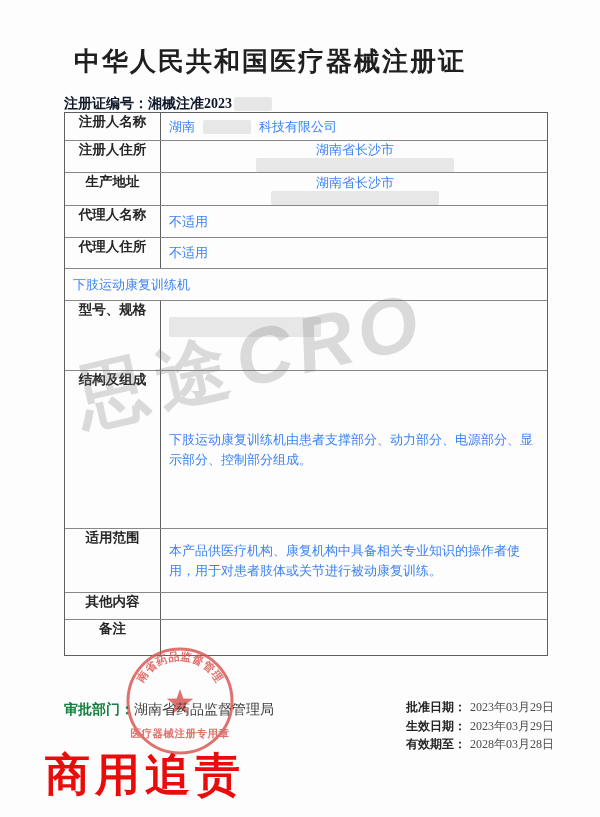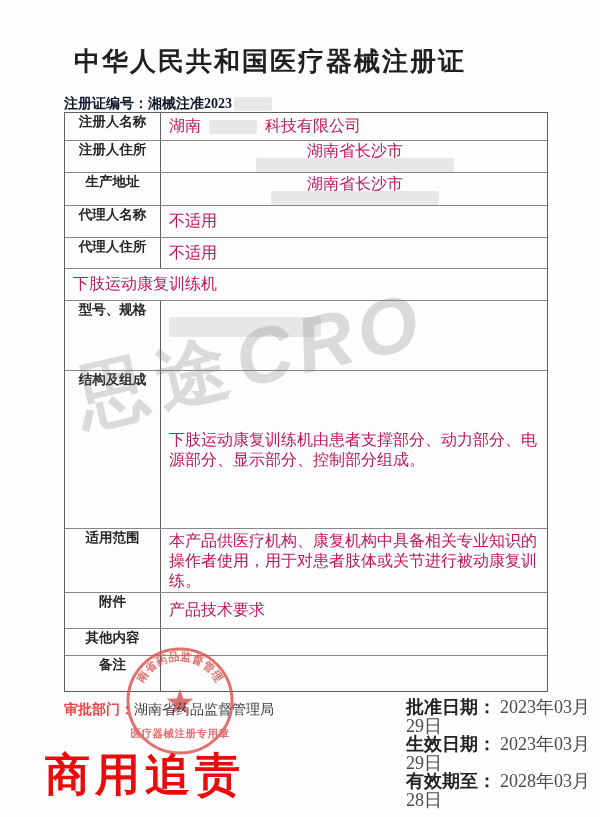--- a/index.html
+++ b/index.html
@@ -32,43 +32,43 @@
     border:1px solid #5f5f5f;box-sizing:border-box;background:transparent;
   }
   .row{display:flex;border-bottom:1px solid #878787;box-sizing:border-box;}
   .row:last-child{border-bottom:none;}
   .lab{
     width:96px;min-width:96px;border-right:1px solid #5f5f5f;box-sizing:border-box;
     display:flex;justify-content:center;
     font-size:13.5px;font-weight:700;color:#262626;text-align:center;
   }
   .val{
-    flex:1;display:flex;align-items:center;font-size:16px;color:#be185d;
+    flex:1;display:flex;align-items:center;font-size:13px;color:#3b82f6;
     padding:0 8px;box-sizing:border-box;min-width:0;
   }
   .val.top{align-items:flex-start;}
   .val.multi{flex-direction:column;justify-content:center;align-items:stretch;padding:2px 4px 2px 6px;}
   .line{display:flex;align-items:center;height:15px;margin:1px 0;flex-direction:column;}
   .para{line-height:20px;}
   
   .watermark{
     position:absolute;left:88px;top:352px;z-index:4;pointer-events:none;
     transform:rotate(-13deg);transform-origin:left bottom;
     color:rgba(125,125,125,0.27);white-space:nowrap;
     font-family:"Liberation Sans","DejaVu Sans",sans-serif;
   }
   .wm-cn{font-size:72px;font-weight:700;letter-spacing:10px;}
   .wm-en{font-size:78px;font-weight:700;font-style:italic;letter-spacing:6px;}
   
   .approval{
     position:absolute;left:64px;top:701px;font-size:14px;z-index:6;color:#3c3c3c;
   }
-  .approval .b{color:#ef4444;}
+  .approval .b{color:#15803d;}
   .dates{
-    position:absolute;left:406px;top:698px;font-size:18px;line-height:18.5px;z-index:6;
+    position:absolute;left:406px;top:698px;font-size:12px;line-height:18.5px;z-index:6;
   }
   .dates .b{color:#222;}
   .dates .v{color:#4a4a4a;margin-left:4px;}
   
   .seal{position:absolute;left:118px;top:644px;z-index:5;opacity:0.82;}
   .seal text{font-family:"Liberation Serif","DejaVu Serif",serif;}
   
   .stamp{
     position:absolute;left:45px;top:745px;z-index:9;
     font-family:"Liberation Sans","DejaVu Sans",sans-serif;
@@ -173,28 +173,20 @@
 
   <div class="row" style="height:64px;">
     <div class="lab">
         <span>适用范围</span>
       </div>
     <div class="val para">
         <span>本产品供医疗机构、康复机构中具备相关专业知识的操作者使用，用于对患者肢体或关节进行被动康复训练。</span>
       </div>
   </div>
 
-  <div class="row" style="height:36px;">
-    <div class="lab">
-        <span>附件</span>
-      </div>
-    <div class="val">
-        <span>产品技术要求</span>
-      </div>
-  </div>
 
   <div class="row" style="height:27px;">
     <div class="lab">
         <span>其他内容</span>
       </div>
     <div class="val">
         <span></span>
       </div>
   </div>
 

